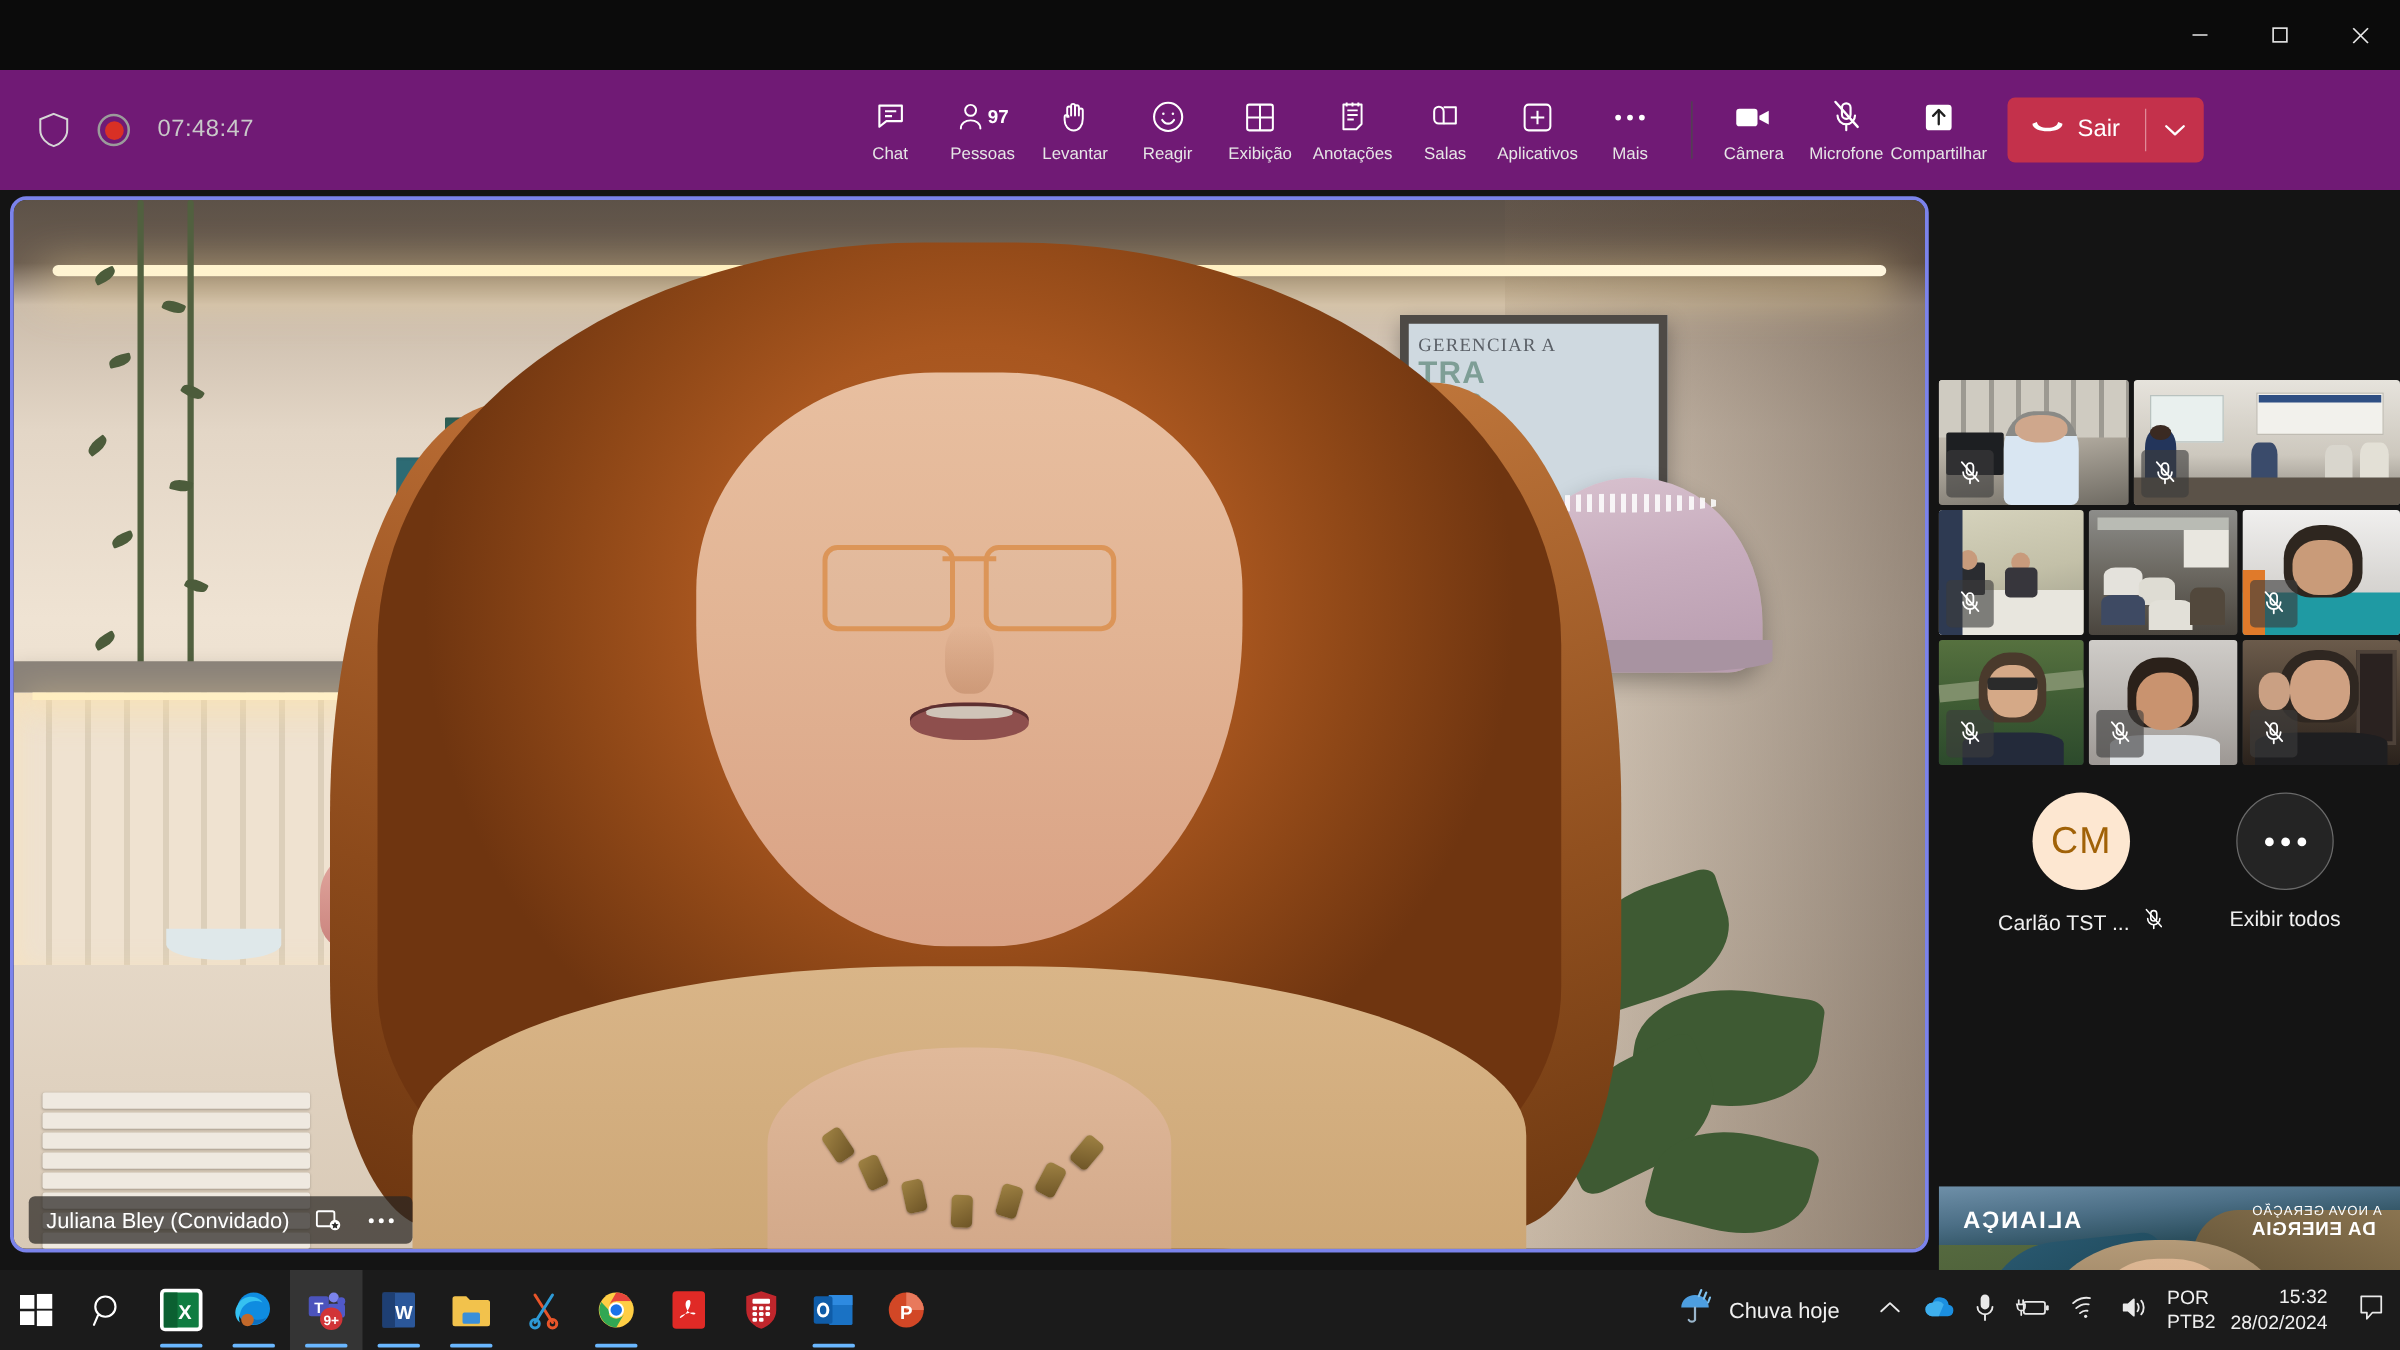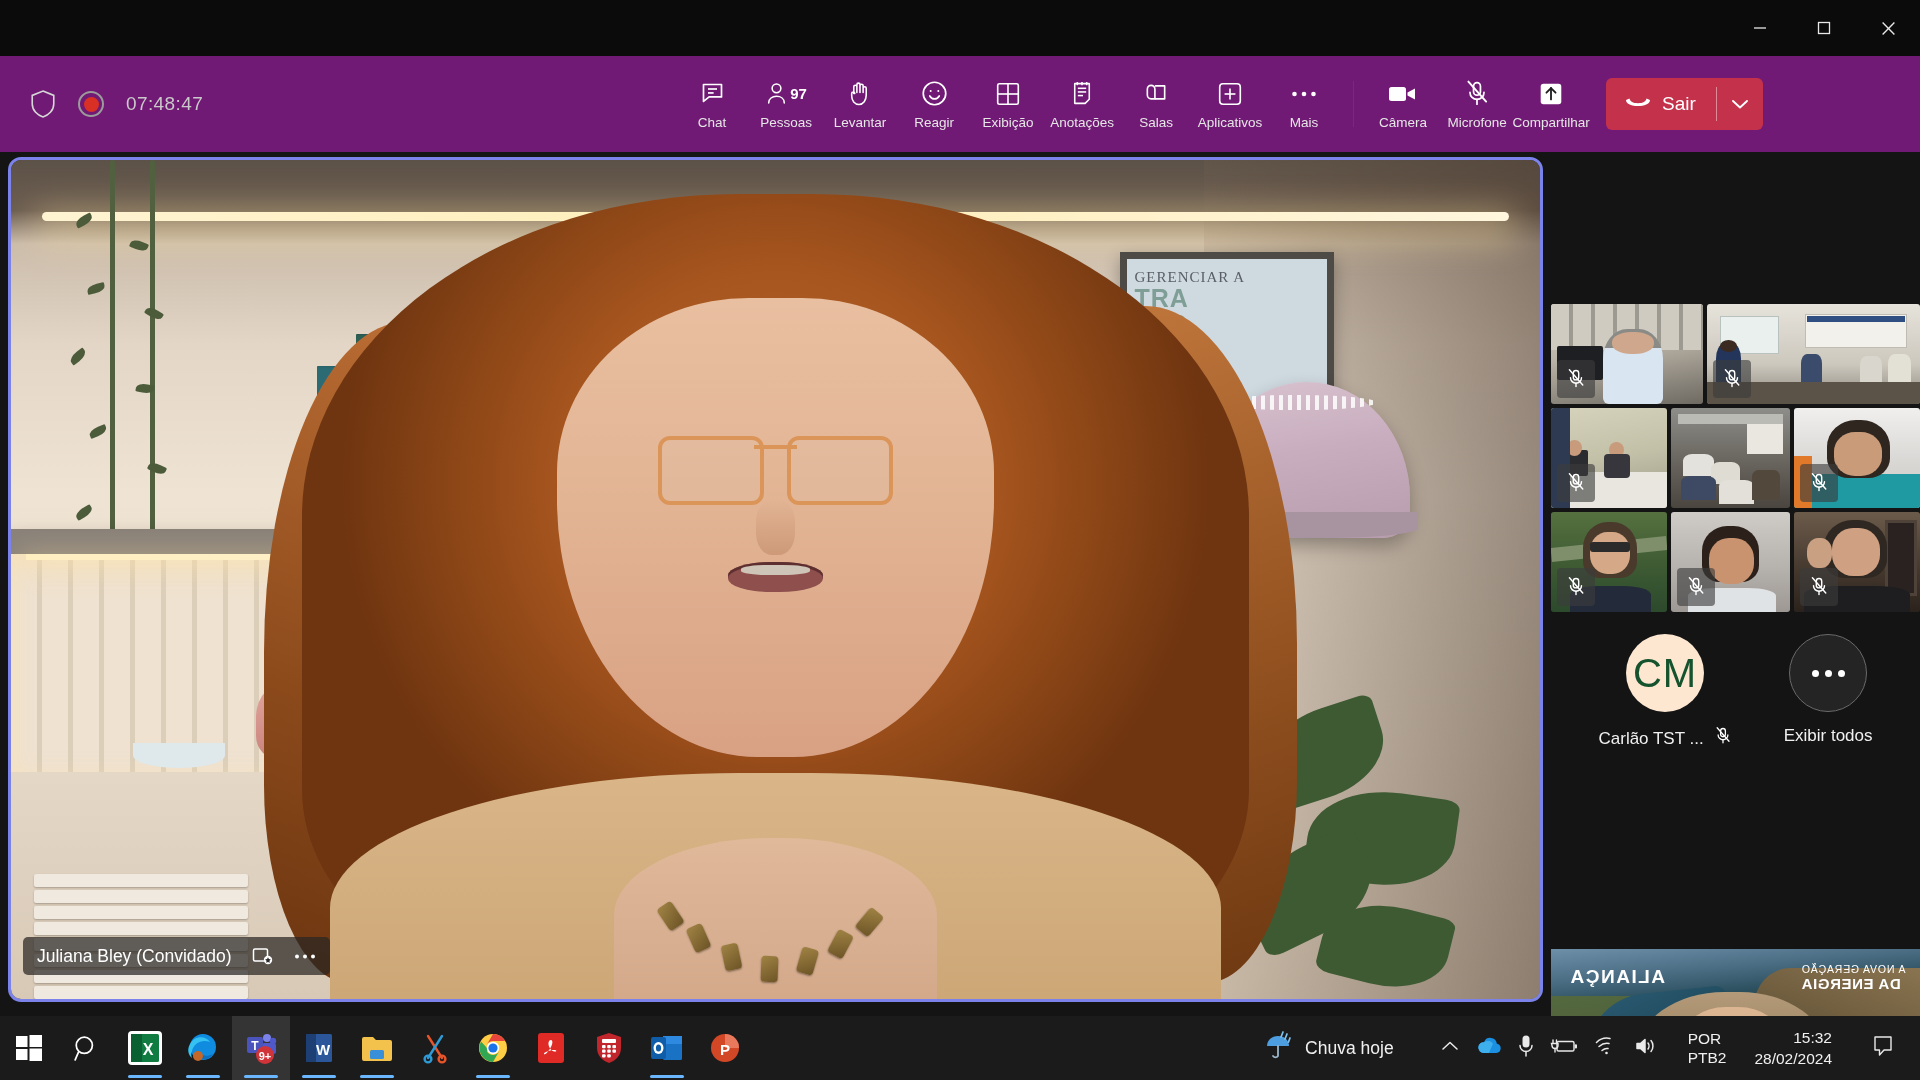--- a/index.html
+++ b/index.html
@@ -141,40 +141,40 @@
      background:#cfc4b8; border-radius:40%; }
   .body{ position:absolute; left:3%; bottom:0; width:94%; height:28%;
      background:linear-gradient(180deg,#d9b588,#cda776); border-radius:46% 46% 0 0 / 60% 60% 0 0; }
   .chest{ position:absolute; left:33%; bottom:0; width:34%; height:20%;
      background:linear-gradient(180deg,#e0b99a,#d3a98a); border-radius:48% 48% 0 0; }
   .necklace{ position:absolute; left:38%; bottom:0; width:25%; height:18%; }
   .bead{ position:absolute; width:17px; height:26px; border-radius:4px;
      background:linear-gradient(150deg,#a08344,#6d5426); box-shadow:0 1px 2px rgba(0,0,0,.4); }
 
   .namebar{
-    position:absolute; left:12px; bottom:24px; height:38px; display:flex; align-items:center;
+    position:absolute; left:12px; bottom:4px; height:38px; display:flex; align-items:center;
     gap:20px; padding:0 14px; background:rgba(40,38,35,.72); border-radius:5px;
   }
   .namebar .nm{ color:#fff; font-size:17.5px; }
   .namebar .ic{ color:#fff; display:flex; align-items:center; }
 
   
   .rail{ position:absolute; left:1551px; top:152px; width:369px; height:864px; background:#141414; }
   .tilegrid{ position:absolute; left:0; top:0; width:369px; }
   .tile{ position:absolute; border-radius:3px; overflow:hidden; background:#2a2a2a; }
   .tile .bg{ position:absolute; inset:0; }
   .muteb{ position:absolute; left:6px; bottom:6px; width:38px; height:38px;
      background:rgba(60,60,60,.62); border-radius:4px; display:flex; align-items:center; justify-content:center; }
   .muteb svg{ width:22px; height:22px; }
 
   .avatar-row{ position:absolute; left:0; top:330px; width:369px; height:160px;
      display:flex; justify-content:center; gap:52px; }
   .avcell{ display:flex; flex-direction:column; align-items:center; gap:14px; }
   .circ{ width:78px; height:78px; border-radius:50%; display:flex; align-items:center; justify-content:center; }
-  .circ.init{ background:#fde7d1; color:#14532d; font-size:40px; letter-spacing:1px; }
+  .circ.init{ background:#fde7d1; color:#a16207; font-size:30px; letter-spacing:1px; }
   .circ.more{ background:#242424; border:1px solid #6a6a6a; }
   .dots3{ display:flex; gap:6px; }
   .dots3 i{ width:7px; height:7px; border-radius:50%; background:#fff; display:block; }
   .avlabel{ display:flex; align-items:center; gap:10px; color:#f0f0f0; font-size:17px; }
 
   
   .feat{ position:absolute; left:0; top:645px; width:369px; height:194px; overflow:hidden; background:#111; }
   .feat .scene{ position:absolute; inset:0;
      background:linear-gradient(175deg,#6e8fa8 0%,#4c6f86 14%,#2c4f5e 26%,#24424c 42%,#1d3840 60%,#22333a 100%); }
   .riverA{ position:absolute; left:10%; top:22%; width:40%; height:78%;
@@ -201,21 +201,21 @@
   .taskbar{ position:absolute; left:0; top:1016px; width:1920px; height:64px; background:#1b1b1b;
      display:flex; align-items:center; }
   .tbicons{ display:flex; align-items:center; }
   .tbapp{ width:58px; height:64px; display:flex; align-items:center; justify-content:center;
      position:relative; cursor:pointer; }
   .tbapp.active{ background:#343434; }
   .tbapp .under{ position:absolute; bottom:2px; left:12px; width:34px; height:3px;
      background:#6ab7ff; border-radius:2px; }
   .appico{ width:34px; height:34px; border-radius:4px; display:flex; align-items:center;
      justify-content:center; color:#fff; font-size:17px; font-weight:bold; position:relative; }
-  .tb-right-sys{ margin-left:auto; display:flex; align-items:center; gap:16px; padding-right:14px; }
+  .tb-right-sys{ margin-left:auto; display:flex; align-items:center; gap:0; }
   .weather{ display:flex; align-items:center; gap:12px; padding:0 16px; color:#f0f0f0; font-size:17.5px; }
   .trayicons{ display:flex; align-items:center; gap:16px; padding:0 14px; color:#e9e9e9; }
   .clock{ display:flex; flex-direction:column; align-items:flex-end; gap:1px;
      color:#f0f0f0; font-size:15.5px; padding:0 12px; line-height:1.25; }
   .lang{ display:flex; flex-direction:column; align-items:flex-start; color:#f0f0f0;
      font-size:15.5px; line-height:1.25; }
   .notif{ padding:0 12px; color:#e9e9e9; }
 </style>
 </head>
 <body>

